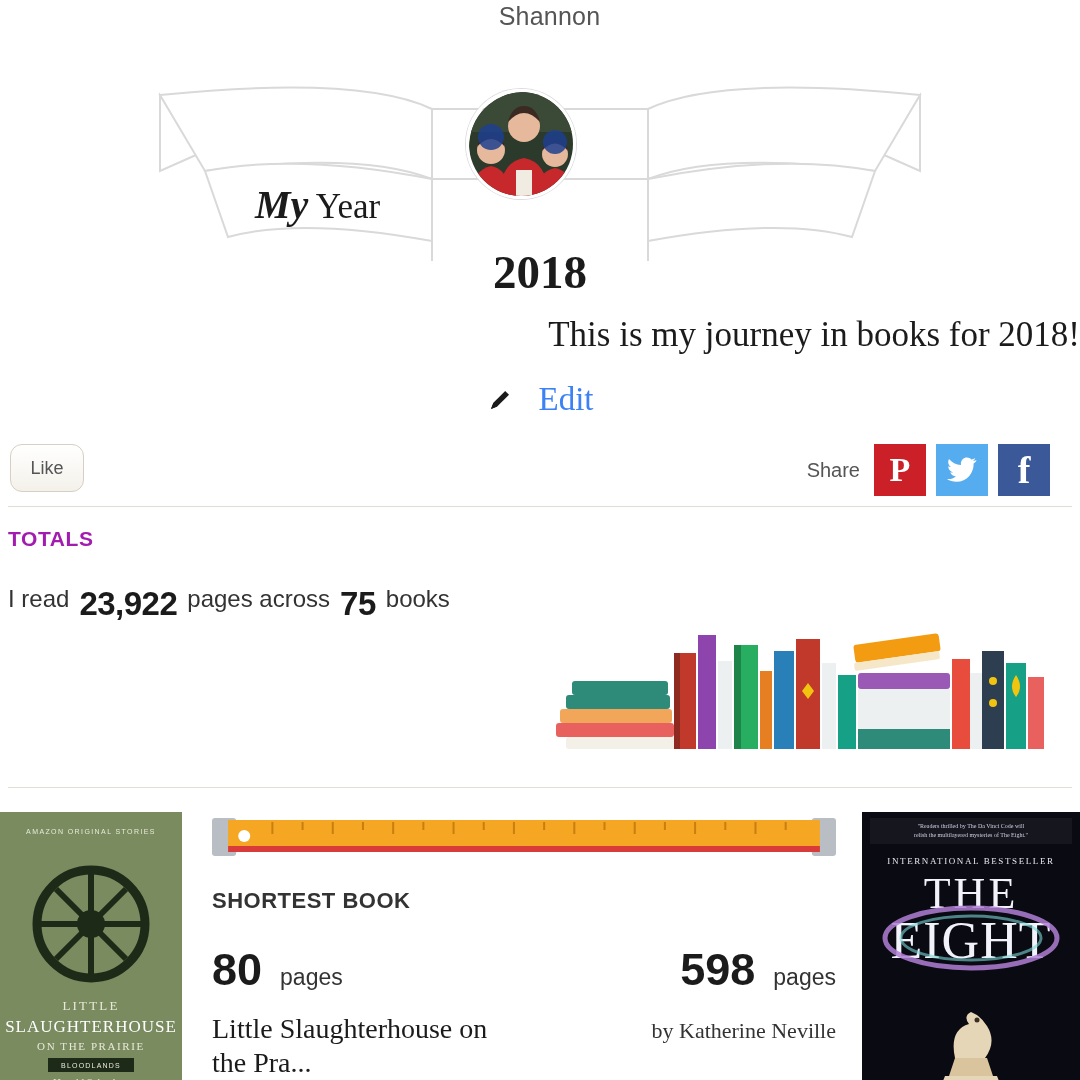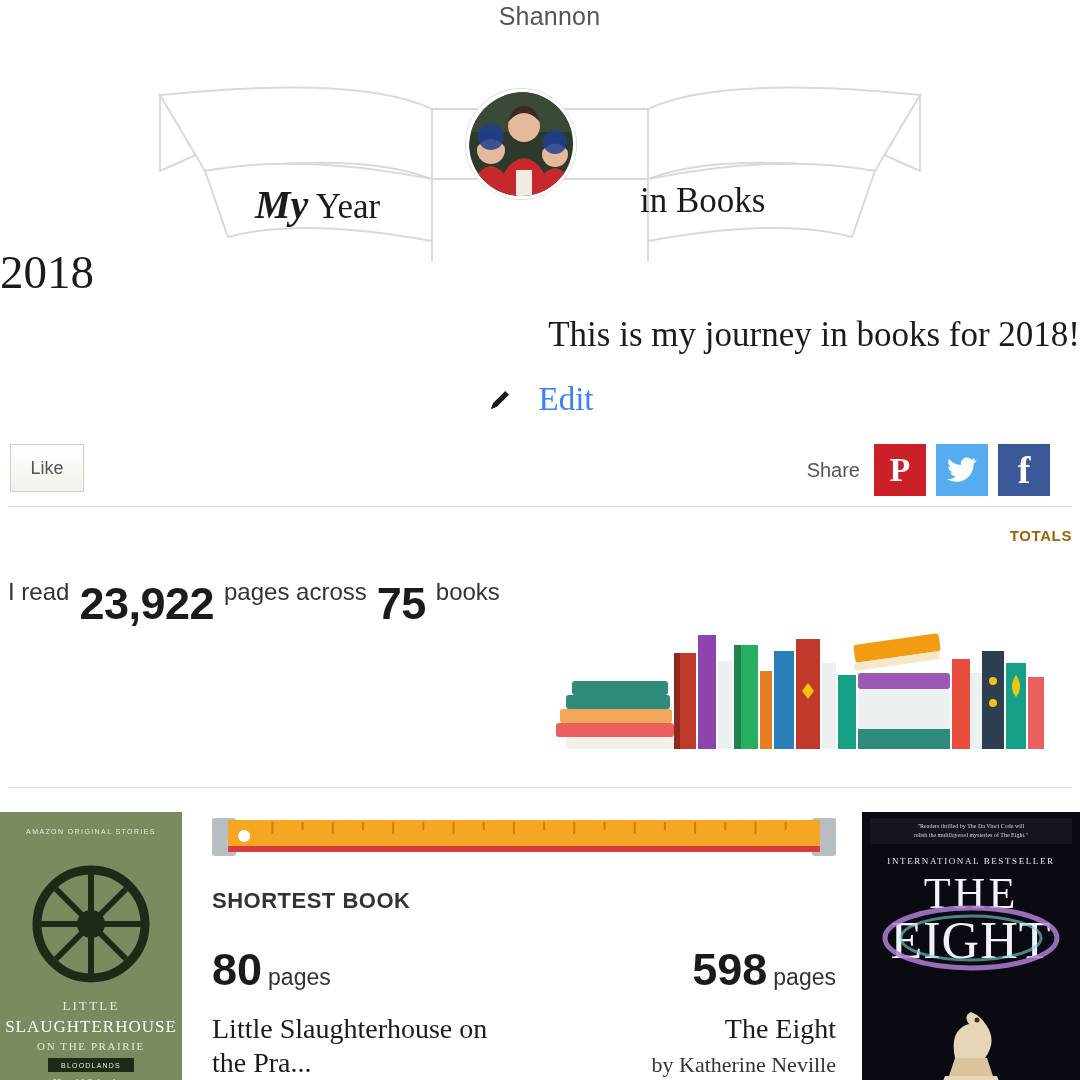--- a/index.html
+++ b/index.html
@@ -52,22 +52,23 @@
     font-style: italic;
     font-weight: bold;
     font-size: 40px;
   }
   .banner-text-right {
     left: 640px; top: 150px;
     font-size: 35px;
   }
   .banner-year {
     left: 0; right: 0; top: 214px;
-    text-align: left;
+    text-align: center;
     font-size: 47px;
+    font-weight: bold;
   }
 
   .tagline {
     text-align: right;
     font-family: "Liberation Serif", serif;
     font-size: 35px;
     color: #1b1b1b;
     margin-top: 54px;
     padding-left: 14px;
   }
@@ -91,21 +92,21 @@
   .social-row {
     position: relative;
     margin-top: 26px;
     height: 62px;
   }
   .like-btn {
     position: absolute;
     left: 10px; top: 0;
     width: 74px; height: 48px;
     border: 1px solid #d6d0c4;
-    border-radius: 0;
+    border-radius: 12px;
     background: linear-gradient(#fff, #f4f1ea);
     color: #555;
     font-size: 18px;
     cursor: pointer;
   }
   .share-group {
     position: absolute;
     right: 30px; top: 0;
     display: flex;
     align-items: center;
@@ -122,36 +123,35 @@
   .sq.fb  { background: #3b5998; }
   .sq span { color: #fff; font-weight: bold; }
   .sq .p-glyph { font-family: "Liberation Serif", serif; font-size: 34px; line-height: 1; }
   .sq .f-glyph { font-family: "Liberation Serif", serif; font-size: 38px; line-height: 1; }
 
   .rule { height: 1px; background: #e0ddd5; margin: 0 8px; }
 
   
   .totals { position: relative; padding: 20px 8px 0 8px; height: 280px; }
   .totals-label {
-    font-size: 15px;
+    font-size: 21px;
     font-weight: bold;
     letter-spacing: .6px;
-    color: #a16207;
-    text-align: right;
+    color: #a21caf;
   }
   .totals-line {
     margin-top: 34px;
     display: flex;
     align-items: flex-start;
     gap: 10px;
     font-size: 24px;
     color: #333;
   }
   .big-num {
-    font-size: 45px;
+    font-size: 33px;
     font-weight: bold;
     color: #1b1b1b;
     letter-spacing: -.5px;
   }
   .books-art {
     position: absolute;
     right: 26px; bottom: 6px;
     width: 500px; height: 170px;
   }
 
@@ -178,21 +178,21 @@
     display: flex; justify-content: space-between;
     margin-top: 22px;
   }
   .sl-head {
     font-size: 22px; font-weight: bold; letter-spacing: .5px; color: #333;
   }
   .sl-nums {
     display: flex; justify-content: space-between;
     margin-top: 30px;
   }
-  .num-block { display: flex; align-items: baseline; gap: 6px; }
+  .num-block { display: flex; align-items: baseline; gap: 18px; }
   .num-block .n { font-size: 45px; font-weight: bold; color: #1b1b1b; }
   .num-block .u { font-size: 23px; color: #333; }
   .sl-titles {
     display: flex; justify-content: space-between;
     margin-top: 16px;
   }
   .title-block { font-family: "Liberation Serif", serif; }
   .title-block.left { text-align: left; max-width: 300px; }
   .title-block.right { text-align: right; max-width: 280px; }
   .bk-title {
@@ -247,21 +247,20 @@
           <path d="M66 110 q0 -30 20 -34 q20 4 20 34 Z" fill="#c7282c"></path>
           <circle cx="86" cy="50" r="12" fill="#1d3f8f" opacity=".85"></circle>
           <rect x="47" y="78" width="16" height="26" fill="#f0ece2"></rect>
         </g>
       </svg>
     </div>
 
     <div class="banner-text-left">
       <span class="my">My</span><span> Year</span>
     </div>
-    <div class="banner-text-right">in Books</div>
     <div class="banner-year">2018</div>
   </div>
 
   <div class="tagline">This is my journey in books for 2018!</div>
 
   <div class="edit-row">
     <a class="edit-link">
       <span class="pencil-icon">
         <svg width="26" height="26" viewBox="0 0 26 26">
           <path d="M4 22 l2.4 -6.2 L18.2 4 l3.8 3.8 L10.2 19.6 Z" fill="#1b1b1b"></path>
@@ -413,21 +412,20 @@
           <span class="u">pages</span>
         </div>
       </div>
 
       <div class="sl-titles">
         <div class="title-block left">
           <div class="bk-title">Little Slaughterhouse on the Pra...</div>
 
         </div>
         <div class="title-block right">
-          <div class="bk-title">The Eight</div>
           <div class="bk-author">by Katherine Neville</div>
         </div>
       </div>
     </div>
 
     <div class="cover-right">
       <svg width="218" height="282" viewBox="0 0 218 282">
         <rect width="218" height="282" fill="#0a0a12"></rect>
         <rect x="8" y="6" width="202" height="26" fill="#16161f"></rect>
         <text x="109" y="16" font-family="Liberation Serif, serif" font-size="6" fill="#cfcfe0" text-anchor="middle">"Readers thrilled by The Da Vinci Code will</text>

